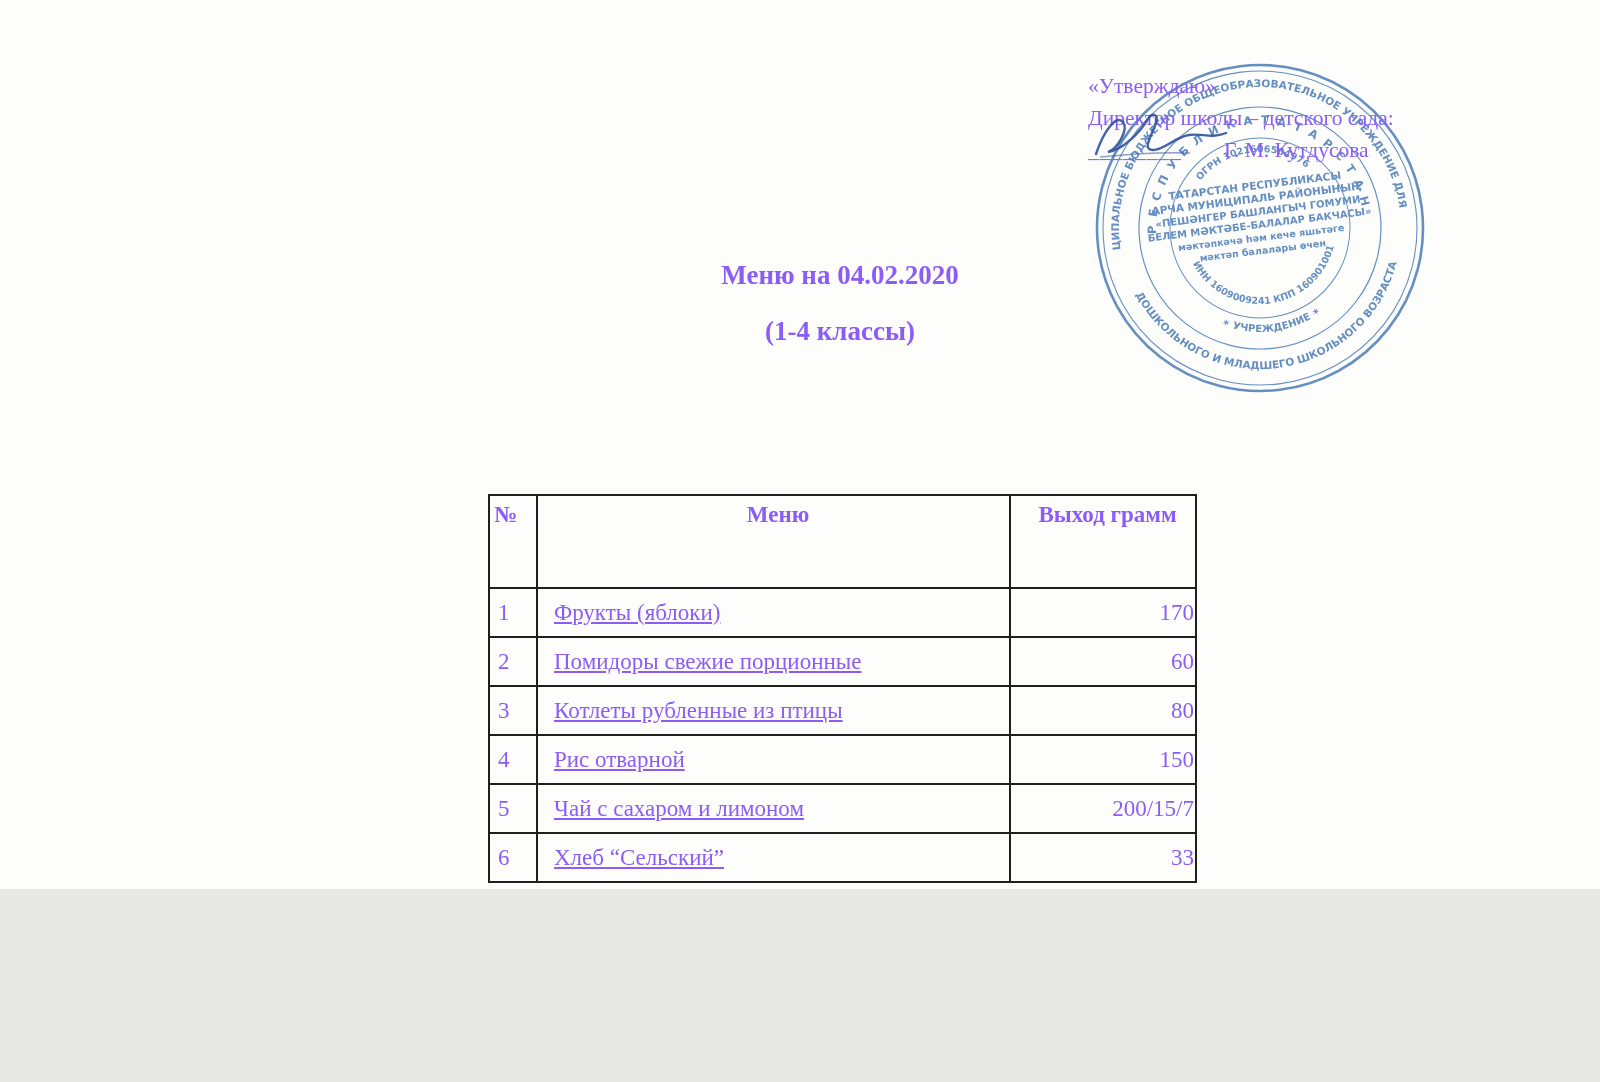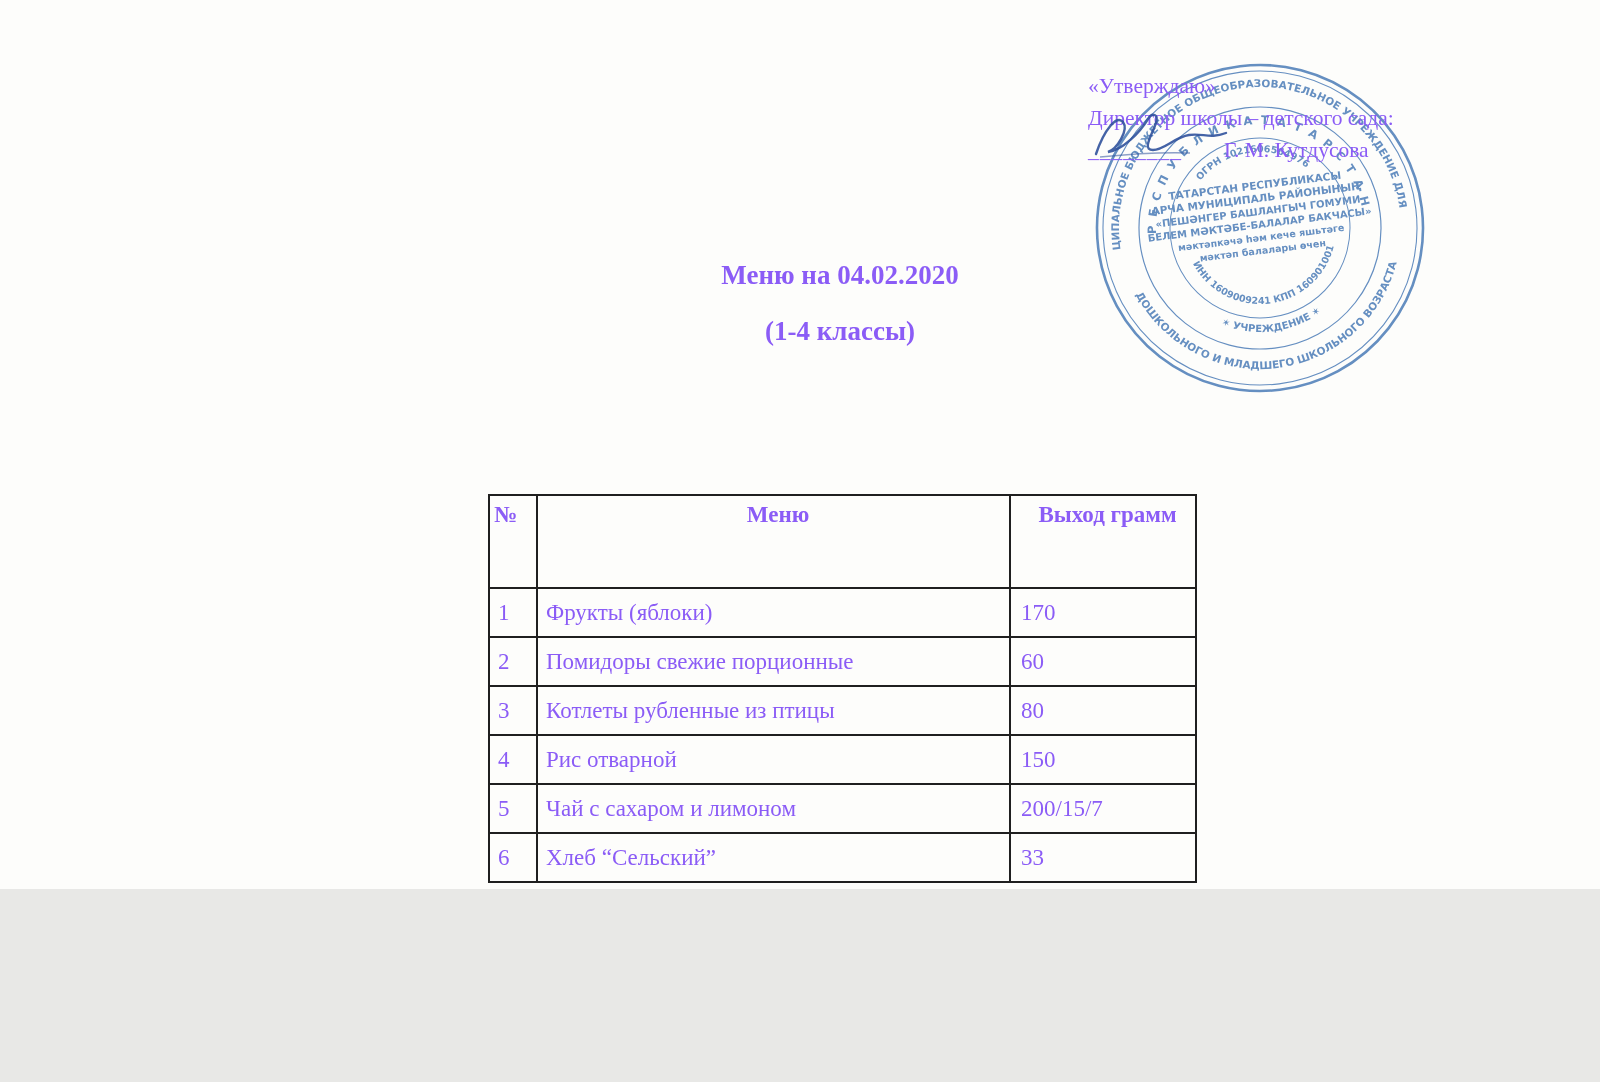--- a/index.html
+++ b/index.html
@@ -65,22 +65,22 @@
   }
   .menu-table th {
     font-weight:bold; vertical-align:top; padding-top:6px;
     height:84px;
   }
   .menu-table td { height:45px; vertical-align:middle; }
   .col-num   { width:48px; }
   .col-item  { width:473px; }
   .col-grams { width:186px; }
   td.c-num  { text-align:left; padding-left:8px; }
-  td.c-item { text-align:left; padding-left:8px; }
-  td.c-grams{ text-align:left; }
+  td.c-item { text-align:left; padding-left:16px;text-decoration:underline; }
+  td.c-grams{ text-align:right; }
   th.h-num  { text-align:left; padding-left:4px; }
   th.h-item, th.h-grams { text-align:center; }
 </style>
 </head>
 <body>
 
 <div class="page">
 
   <div class="approval">
     <div>«Утверждаю»</div>

